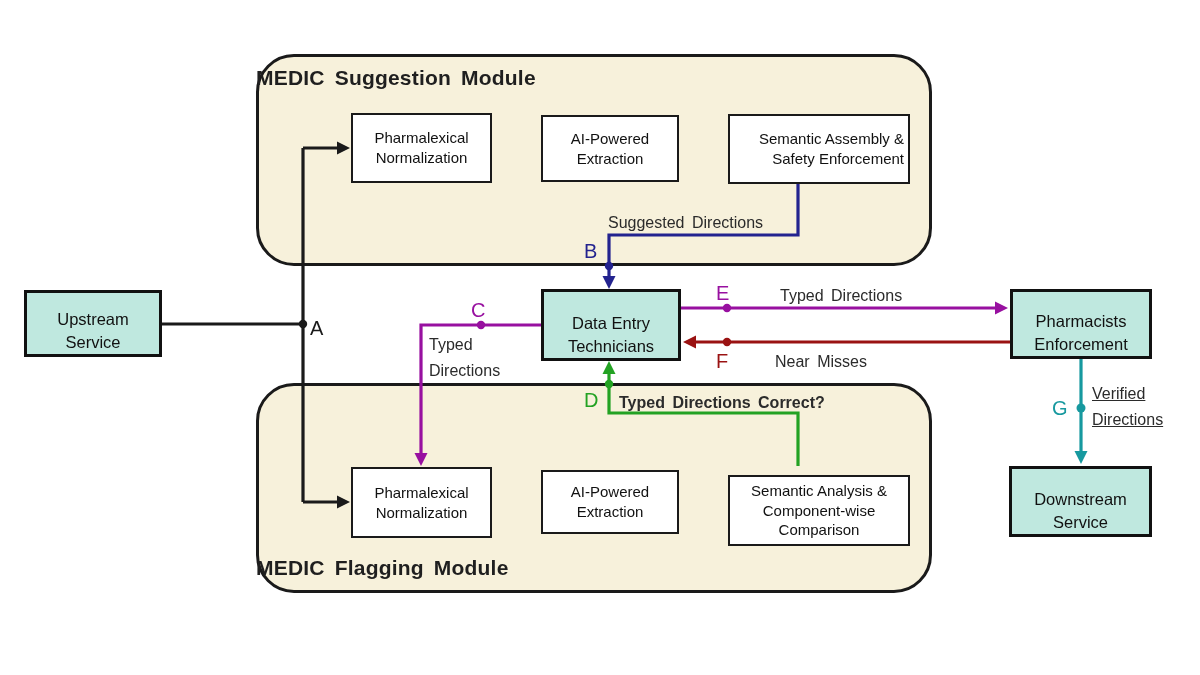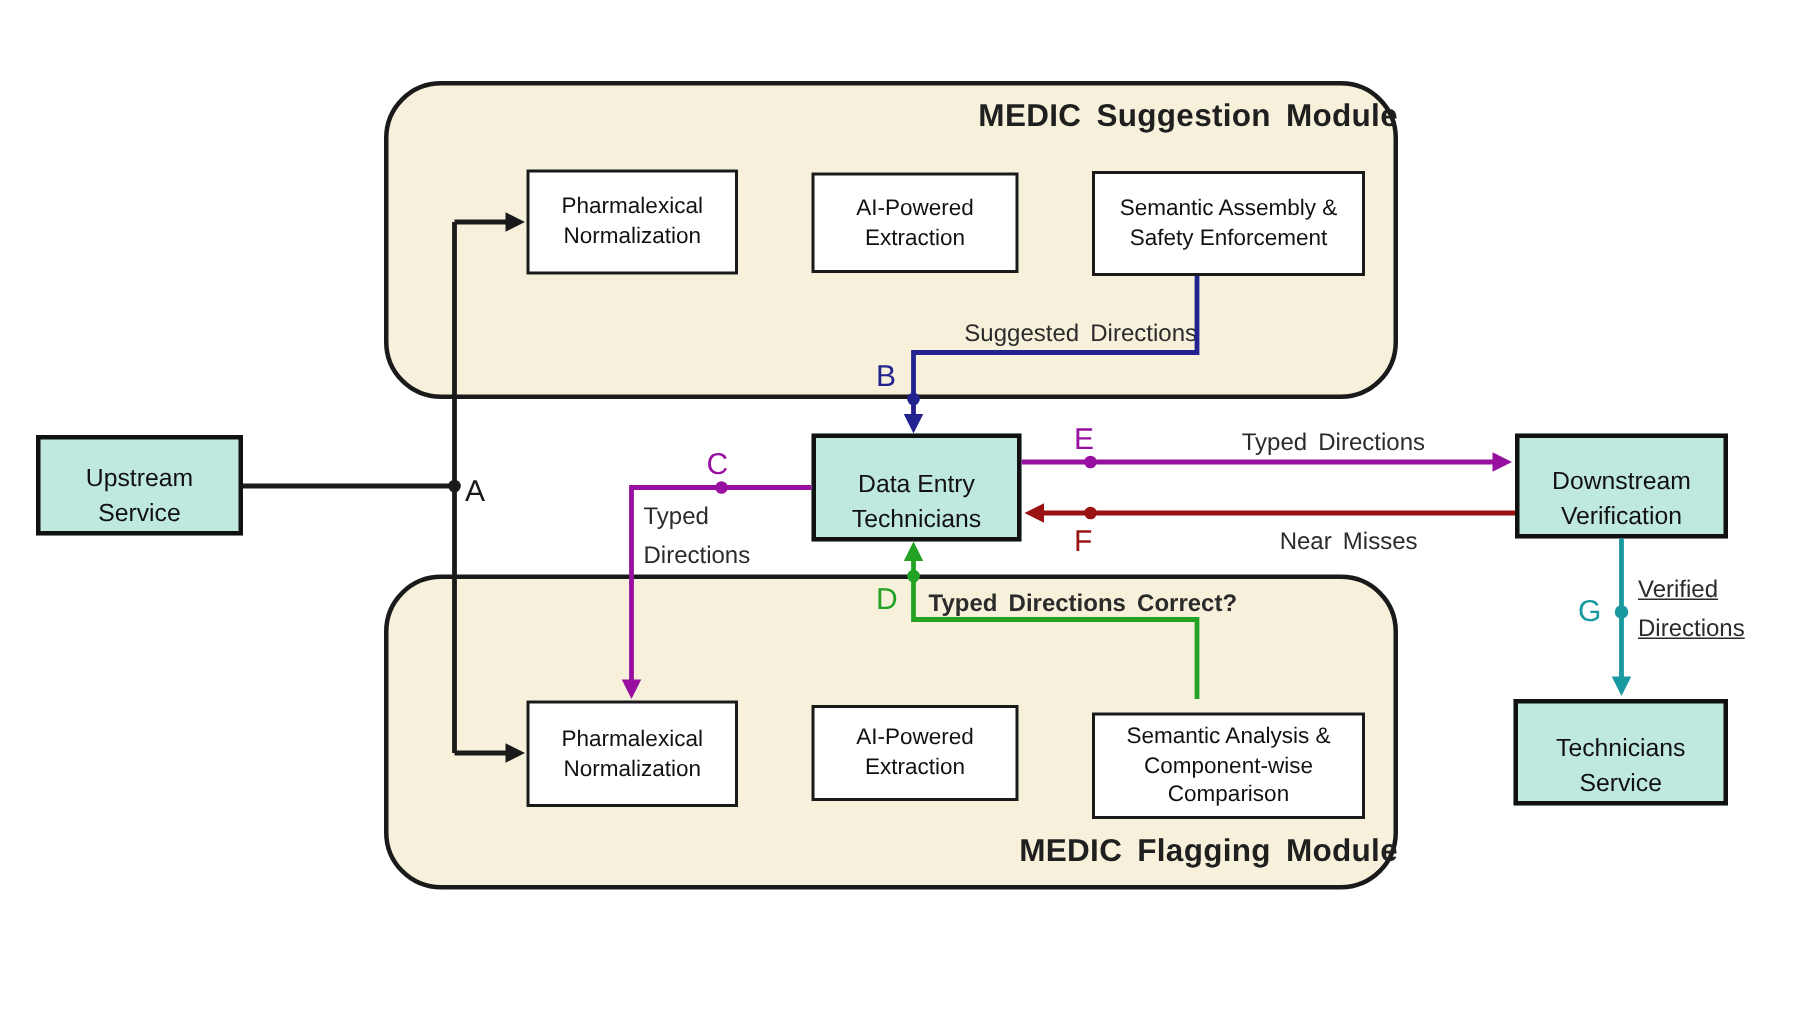--- a/index.html
+++ b/index.html
@@ -6,41 +6,41 @@
   #canvas{
     position:relative;width:1200px;height:675px;background:#ffffff;overflow:hidden;
     font-family:"Liberation Sans", sans-serif;color:#1a1a1a;
   }
   
   .module{
     position:absolute;background:#f7f1db;border:3px solid #1a1a1a;border-radius:38px;
     box-sizing:border-box;
   }
   .module-title{
-    position:absolute;width:676px;text-align:right;
+    position:absolute;width:676px;text-align:left;
     font-size:21px;font-weight:bold;color:#1f1f1f;letter-spacing:.2px;word-spacing:4px;
   }
   
   .step{
     position:absolute;background:#ffffff;border:2.5px solid #1a1a1a;box-sizing:border-box;
     display:flex;align-items:center;justify-content:center;text-align:center;
     font-size:15px;line-height:1.32;color:#111;padding:2px 4px;
   }
   
   .node{
     position:absolute;background:#bfe8df;border:3px solid #111;box-sizing:border-box;
     display:flex;align-items:flex-end;justify-content:center;text-align:center;
     font-size:16.5px;line-height:1.4;color:#111;
   }
   .node .lbl{max-width:112px;}
   
   .edge-label{
     position:absolute;font-size:16px;line-height:1.6;color:#2b2b2b;word-spacing:3px;
   }
-  .edge-label.center{text-align:right;}
+  .edge-label.center{text-align:left;}
   .edge-label.nowrap{white-space:nowrap;}
   .edge-letter{
     position:absolute;font-size:20px;line-height:1;word-spacing:0;
   }
   .col-black{color:#1a1a1a;} .col-navy{color:#23238f;} .col-purple{color:#9810a0;}
   .col-green{color:#23a223;} .col-red{color:#9a1212;} .col-teal{color:#17999f;}
   
   #wires{position:absolute;left:0;top:0;width:1200px;height:675px;pointer-events:none;}
 </style>
 </head>
@@ -49,37 +49,37 @@
 <div id="canvas">
 
   <div class="module" style="left:256px;top:54px;width:676px;height:212px;"></div>
   <div class="module-title" style="left:256px;top:66px;">MEDIC Suggestion Module</div>
 
   <div class="module" style="left:256px;top:383px;width:676px;height:210px;"></div>
   <div class="module-title" style="left:256px;top:556px;">MEDIC Flagging Module</div>
 
   <div class="step" style="left:351px;top:113px;width:141px;height:70px;">Pharmalexical Normalization</div>
   <div class="step" style="left:541px;top:115px;width:138px;height:67px;">AI-Powered Extraction</div>
-  <div class="step" style="left:728px;top:114px;width:182px;height:70px;">Semantic Assembly &amp; Safety Enforcement</div>
+  <div class="step" style="left:728px;top:114px;width:182px;height:70px;text-align:right;">Semantic Assembly &amp; Safety Enforcement</div>
 
   <div class="step" style="left:351px;top:467px;width:141px;height:71px;">Pharmalexical Normalization</div>
   <div class="step" style="left:541px;top:470px;width:138px;height:64px;">AI-Powered Extraction</div>
   <div class="step" style="left:728px;top:475px;width:182px;height:71px;">Semantic Analysis &amp; Component-wise Comparison</div>
 
   <div class="node" style="left:24px;top:290px;width:138px;height:67px;">
     <span class="lbl">Upstream Service</span>
   </div>
   <div class="node" style="left:541px;top:289px;width:140px;height:72px;">
     <span class="lbl">Data Entry Technicians</span>
   </div>
   <div class="node" style="left:1010px;top:289px;width:142px;height:70px;">
-    <span class="lbl">Downstream Verification</span>
+    <span class="lbl">Pharmacists Enforcement</span>
   </div>
   <div class="node" style="left:1009px;top:466px;width:143px;height:71px;">
-    <span class="lbl">Technicians Service</span>
+    <span class="lbl">Downstream Service</span>
   </div>
 
   <span class="edge-letter col-black" style="left:310px;top:318px;">A</span>
   <span class="edge-letter col-navy" style="left:584px;top:241px;">B</span>
   <span class="edge-letter col-purple" style="left:471px;top:300px;">C</span>
   <span class="edge-letter col-green" style="left:584px;top:390px;">D</span>
   <span class="edge-letter col-purple" style="left:716px;top:283px;">E</span>
   <span class="edge-letter col-red" style="left:716px;top:351px;">F</span>
   <span class="edge-letter col-teal" style="left:1052px;top:398px;">G</span>
 

